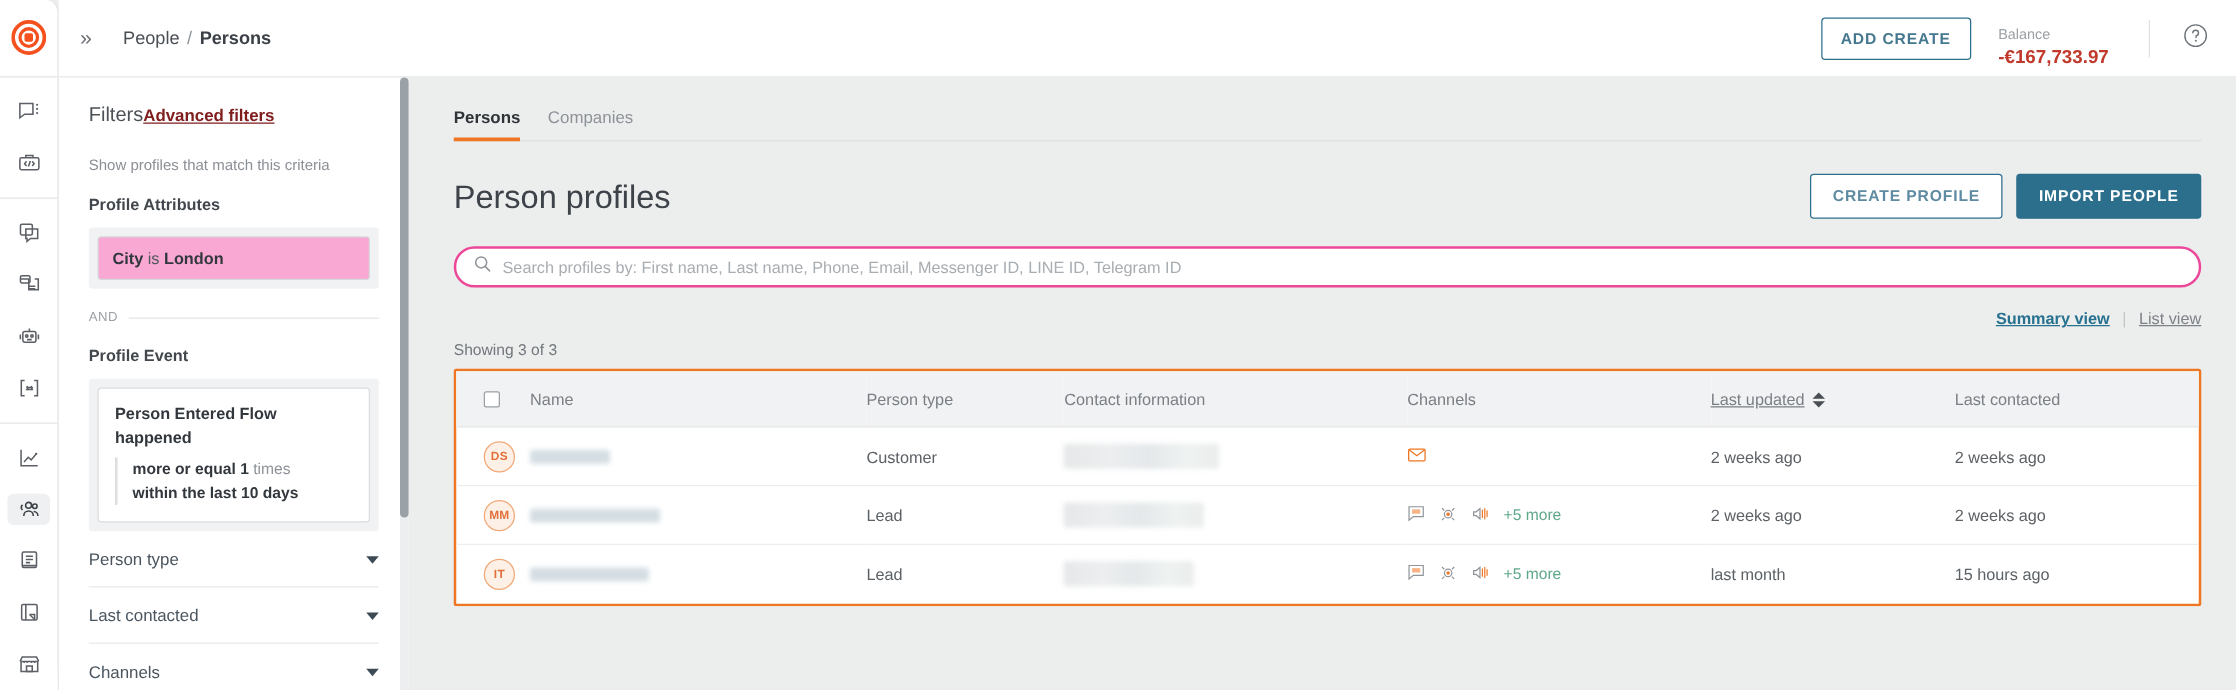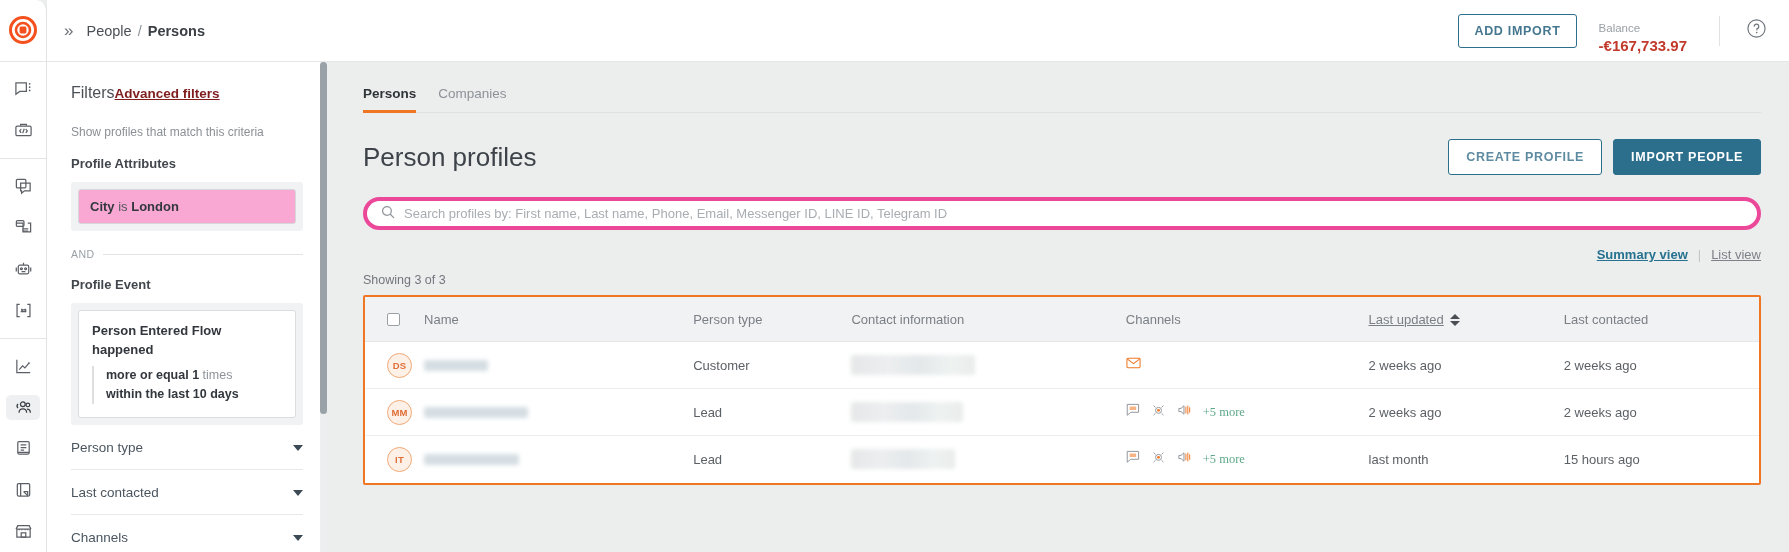--- a/index.html
+++ b/index.html
@@ -49,21 +49,21 @@
     height: 62px; flex: 0 0 62px;
     background: #ffffff;
     border-bottom: 1px solid #e5e6e7;
     display: flex; align-items: center;
   }
   .chev-expand {
     margin-left: 17px; color: #6b7076; font-size: 17px; letter-spacing: -2px;
     font-weight: 400;
   }
   .breadcrumb {
-    margin-left: 15px; font-size: 14.5px; color:#4a4f55; white-space: nowrap;
+    margin-left: 27px; font-size: 14.5px; color:#4a4f55; white-space: nowrap;
   }
   .breadcrumb .bc-sep { color:#8d9399; margin: 0 2px; }
   .breadcrumb .bc-cur { font-weight: bold; color:#3b4046; }
 
   .filters-body { padding: 22px 24px 0 24px; position: relative; flex: 1 1 auto; }
   .filters-head {
     display:flex; align-items: baseline; justify-content: flex-start; 
   }
   .filters-title { font-size: 16px; color:#4c5157; }
   .adv-filters {
@@ -160,21 +160,21 @@
     padding: 10px 17px; border-radius:3px; cursor:pointer;
   }
   .btn-solid {
     border:1px solid #2c6f8c; color:#ffffff; background:#2c6f8c;
     font-size:12.5px; font-weight:bold; letter-spacing:.7px;
     padding: 10px 17px; border-radius:3px; cursor:pointer;
   }
 
   .searchbar {
     margin-top: 22px; height: 33px; background:#fff;
-    border:4px solid #ec4899; border-radius:17px;
+    border:2px solid #ec4899; border-radius:17px;
     display:flex; align-items:center; padding: 0 14px; gap: 9px;
   }
   .search-input {
     border:none; outline:none; flex:1; font-size:13px; color:#3d4349;
     font-family:"Liberation Sans", sans-serif; background:transparent;
   }
   .search-input::placeholder { color:#a8adb2; }
 
   .viewrow { margin-top: 17px; display:flex; justify-content:flex-end; align-items:center; gap:10px; }
   .view-link { font-size:13px; text-decoration:underline; cursor:pointer; }
@@ -219,21 +219,21 @@
     display:flex; align-items:center; justify-content:center;
     font-size: 9.5px; color:#e1703a; font-weight:bold; letter-spacing:.2px;
   }
   .redact { height: 11px; border-radius:2px; background:#cdd8de; opacity:.85; }
   .redact.blur { filter: blur(2.2px); }
   .contact-redact {
     height: 20px; border-radius:2px;
     background: linear-gradient(90deg,#e6e7e8 0%,#eceeef 30%,#e4e8ea 55%,#eef2f1 80%,#e9eceb 100%);
     filter: blur(2px);
   }
-  .channels { display:flex; align-items:center; gap:11px;font-family:Liberation Serif, serif; }
+  .channels { display:flex; align-items:center; gap:11px; }
   .more-link { color:#5fa88a; font-size:12.5px; cursor:pointer; }
 
   .bottom-strip { height: 26px; background:#eceded; }
 </style>
 </head>
 <body>
 
 <div class="app">
 
   <div class="rail">
@@ -398,21 +398,21 @@
     </div>
 
     <div class="panel-scroll">
       <div class="panel-scroll-thumb"></div>
     </div>
   </div>
 
   <div class="main">
 
     <div class="topbar">
-      <button class="btn-addfunds">ADD IMPORT</button>
+      <button class="btn-addfunds">ADD CREATE</button>
       <div class="balance-wrap">
         <div class="balance-label">Balance</div>
         <div class="balance-value">-€167,733.97</div>
       </div>
       <div class="vsep"></div>
       <div class="help-icon">
         <svg width="21" height="21" viewBox="0 0 22 22" fill="none" stroke="#6e747a" stroke-width="1.2">
           <circle cx="11" cy="11" r="9"></circle>
           <path d="M8.6 8.6a2.4 2.4 0 1 1 2.8 2.6v1.4" stroke-linecap="round"></path>
           <circle cx="11.2" cy="15.3" r=".85" fill="#6e747a" stroke="none"></circle>

